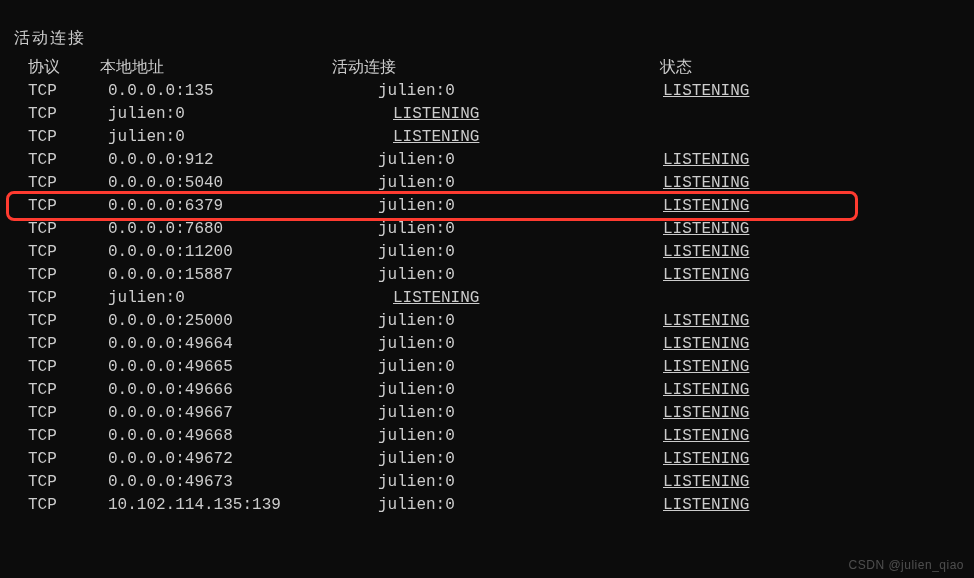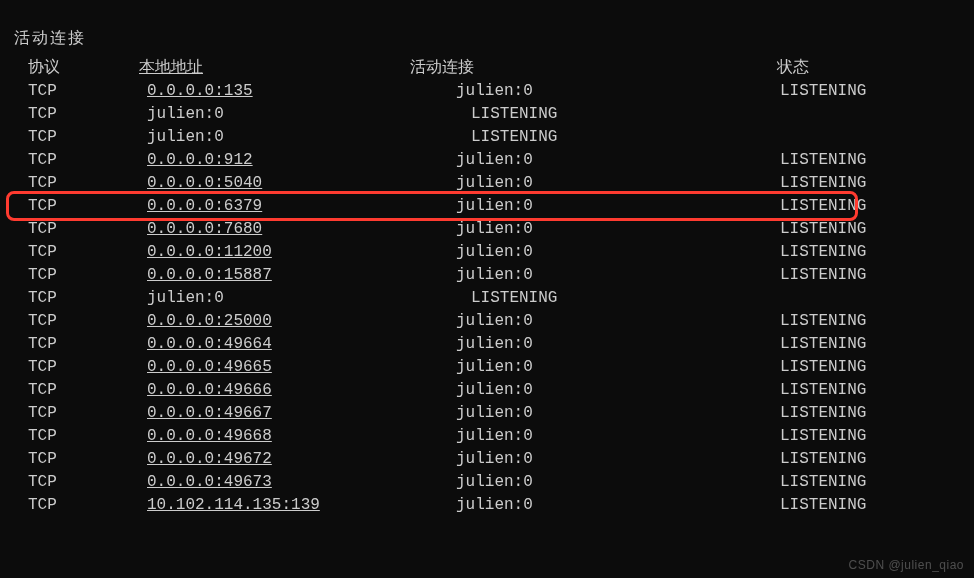--- a/index.html
+++ b/index.html
@@ -25,30 +25,29 @@
     }
     .table-wrap {
       position: relative;
       padding-left: 28px;
     }
     .row {
       display: flex;
       line-height: 23px;
       height: 23px;
       white-space: pre;
-      gap: 39px;
     }
     .header-row {
       margin-bottom: 0;
     }
     .col-proto { width: 80px; }
-    .col-local { width: 270px; text-decoration: underline; }
+    .col-local { width: 270px; }
     .col-foreign { width: 130px; }
     .col-state-hdr { width: 160px; text-align: right; }
-    .col-state { padding-left: 155px; }
+    .col-state { padding-left: 155px; text-decoration: underline; }
     .header-row .col-proto { width: 72px; }
     .header-row .col-local { width: 232px; }
     .header-row .col-foreign { width: 200px; }
     .highlight-box {
       position: absolute;
       border: 3px solid #ff3b30;
       border-radius: 8px;
       left: 6px;
       width: 852px;
       height: 30px;

